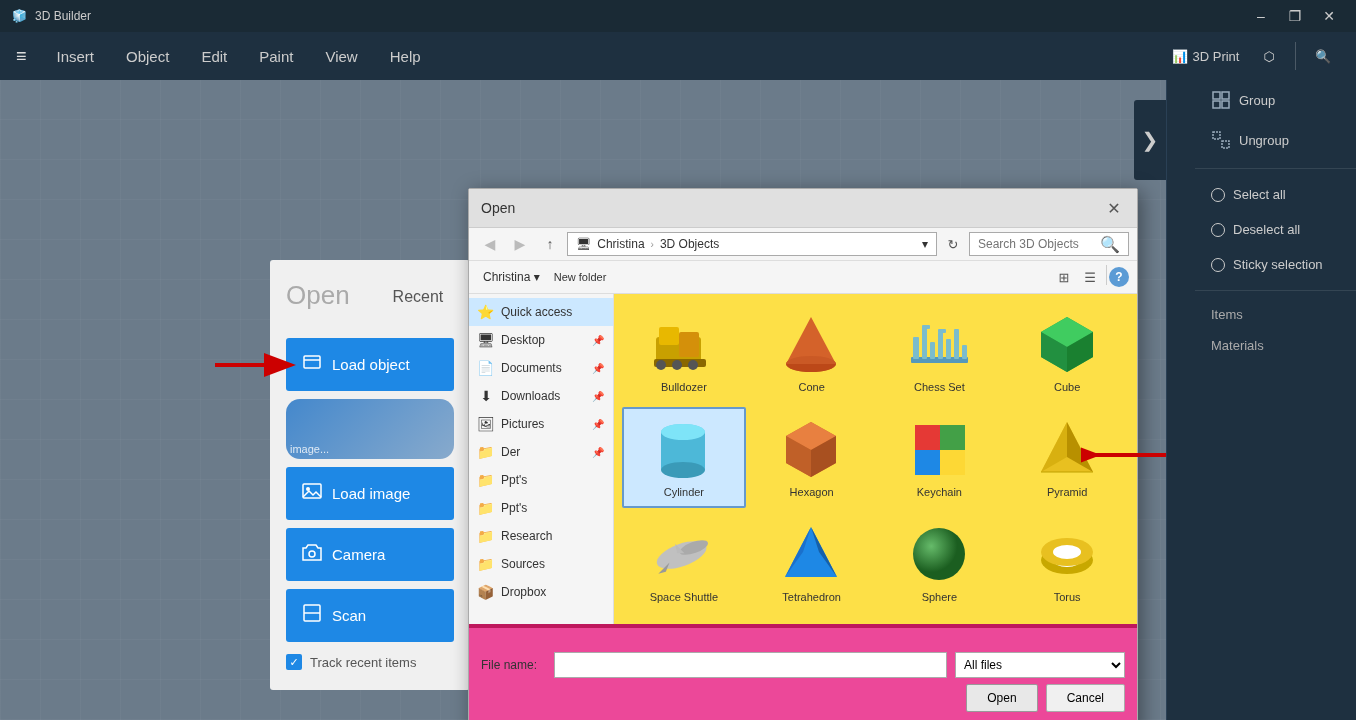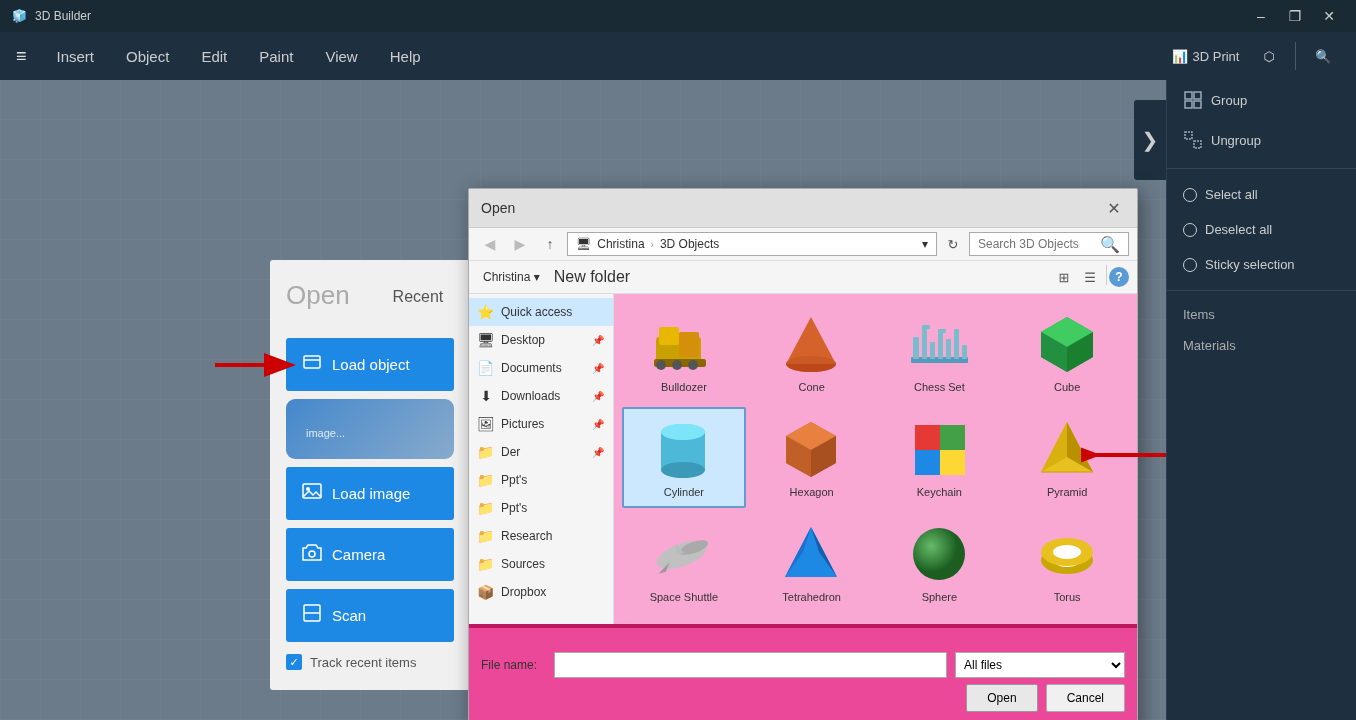--- a/index.html
+++ b/index.html
@@ -113,20 +113,21 @@
     .right-sidebar {
       position: absolute;
       right: 0;
       top: 0;
       width: 190px;
       height: 100%;
       background: #1e3040;
       border-left: 1px solid #2a4055;
       display: flex;
       flex-direction: column;
+      padding-left: 28px;
     }
     .sidebar-toggle {
       width: 32px;
       height: 80px;
       background: #1e3040;
       position: absolute;
       right: 190px;
       top: 20px;
       display: flex;
       align-items: center;
@@ -206,25 +207,25 @@
       cursor: pointer;
       font-size: 15px;
     }
     .open-btn-icon {
       font-size: 18px;
     }
     .open-panel-image {
       width: 100%;
       height: 60px;
       background: linear-gradient(135deg, #4488cc, #88aacc);
-      border-radius: 9px;
+      border-radius: 14px;
       margin-bottom: 8px;
       display: flex;
       align-items: flex-end;
-      padding: 20px;
+      padding: 4px;
     }
     .open-panel-image-label {
       font-size: 11px;
       color: rgba(255,255,255,0.8);
     }
     .track-recent {
       display: flex;
       align-items: center;
       gap: 8px;
       margin-top: 12px;
@@ -377,21 +378,21 @@
     .dialog-organize {
       font-size: 12px;
       color: #333;
       cursor: pointer;
       padding: 3px 6px;
       display: flex;
       align-items: center;
       gap: 3px;
     }
     .dialog-new-folder {
-      font-size: 16px;
+      font-size: 11px;
       color: #333;
       cursor: pointer;
       padding: 3px 8px;
     }
     .dialog-view-btns {
       display: flex;
       gap: 2px;
     }
     .dialog-view-btn {
       width: 24px;
@@ -456,21 +457,21 @@
       margin-left: auto;
       color: #aaa;
       font-size: 10px;
     }
 
     
     .dialog-file-area {
       flex: 1;
       overflow-y: auto;
       padding: 8px;
-      background: #f9a8d4;
+      background: #fde047;
       position: relative;
     }
     .file-grid {
       display: grid;
       grid-template-columns: repeat(4, 1fr);
       gap: 4px;
     }
     .file-item {
       display: flex;
       flex-direction: column;

